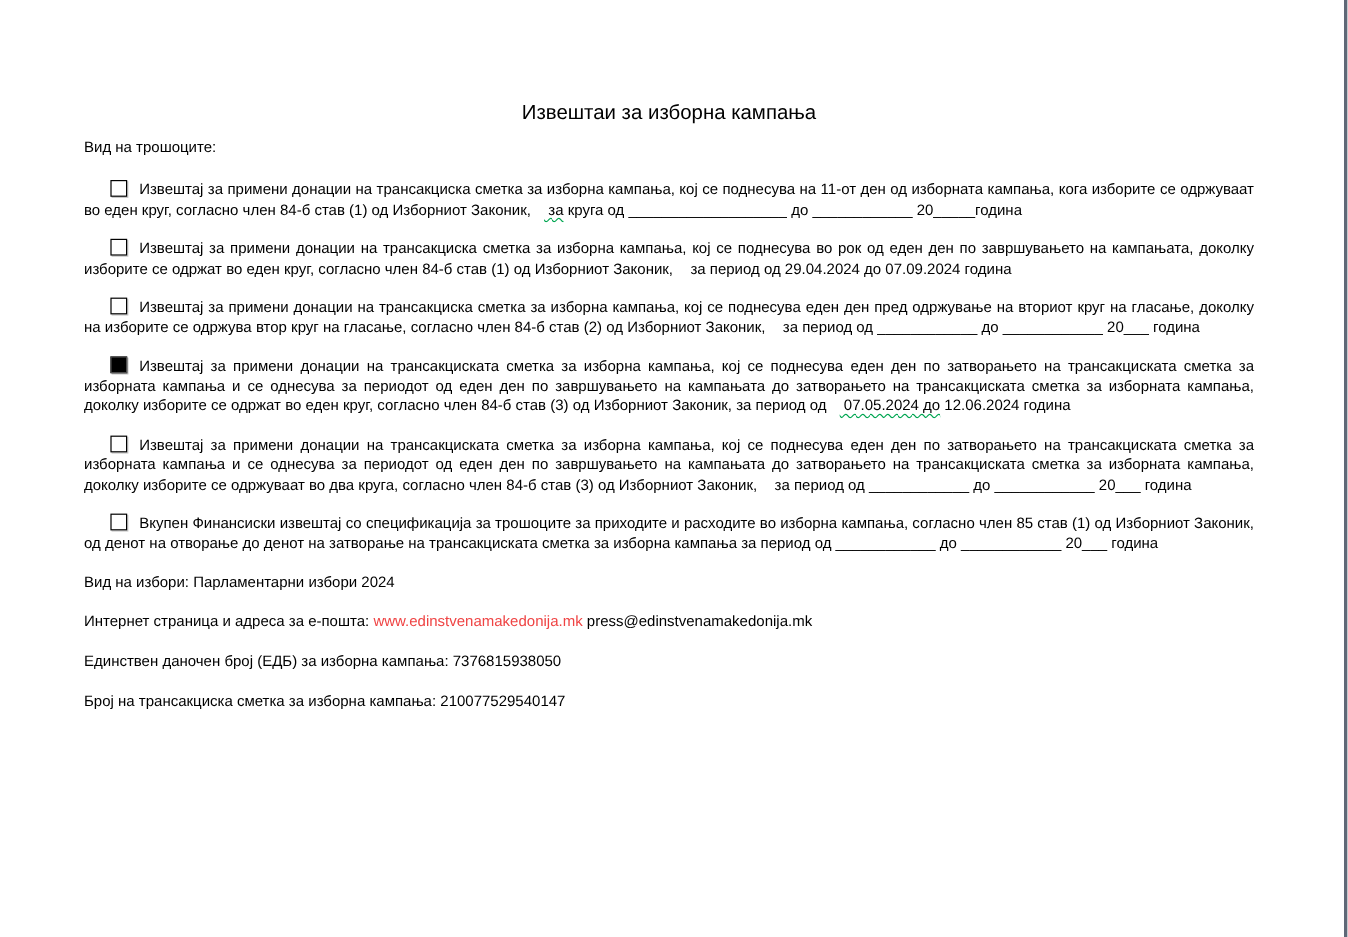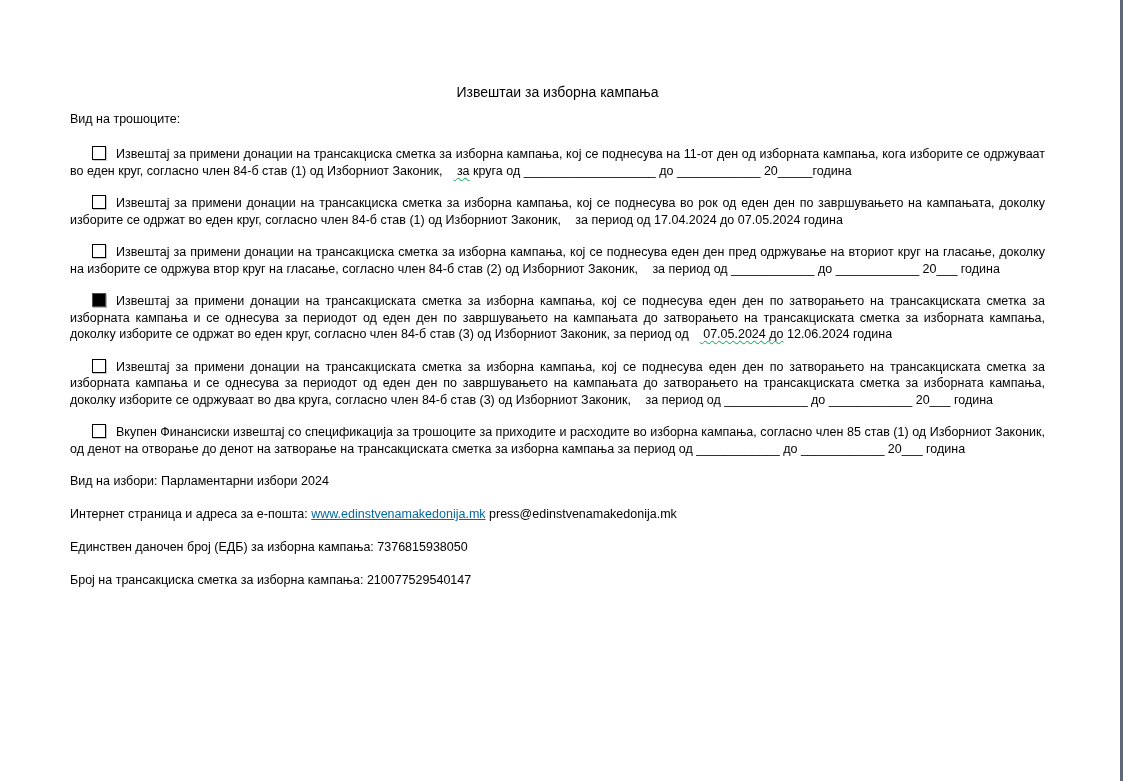--- a/index.html
+++ b/index.html
@@ -9,21 +9,21 @@
     font-family:"Liberation Sans", sans-serif;
     font-size:12.5px; color:#000;
     position:relative; overflow:hidden;
   }
   .page-edge {
     position:absolute; top:0; right:0; width:3px; height:781px;
     background:#5f6877;
   }
   .doc { padding:84px 78px 0 70px; }
   .title {
-    text-align:center; font-size:14px; font-weight:normal;
+    text-align:center; font-size:17px; font-weight:normal;
     margin:0 0 12px 0;
   }
   .section-label { margin:0 0 20px 0; }
   .para {
     text-align:justify; text-align-last:left;
     line-height:16.5px; margin:0 0 16px 0;
   }
   .checkbox {
     display:inline-block; width:12px; height:12px;
     border:1px solid #000; background:#fff;
@@ -39,39 +39,39 @@
     text-decoration:underline;
     text-decoration-style:wavy;
     text-decoration-color:#00a550;
     text-decoration-thickness:1px;
     text-underline-offset:2px;
     text-decoration-skip-ink:none;
     margin-left:11px;
   }
   .details { margin-top:16px; }
   .field { line-height:16.5px; margin:0 0 16.5px 0; }
-  a.weblink { color:#0369a1; text-decoration:underline; cursor:pointer; }
+  a.weblink { color:#ef4444; cursor:pointer; }
 </style>
 </head>
 <body>
 
 <div class="page-edge"></div>
 
 <div class="doc">
 
   <div class="title">Извештаи за изборна кампања</div>
 
   <div class="section-label">Вид на трошоците:</div>
 
   <div class="para">
     <span class="checkbox"></span><span>Извештај за примени донации на трансакциска сметка за изборна кампања, кој се поднесува на 11-от ден од изборната кампања, кога изборите се одржуваат во еден круг, согласно член 84-б став (1) од Изборниот Законик,</span><span class="squiggle"> за</span><span> круга од ___________________ до ____________ 20_____година</span>
   </div>
 
   <div class="para">
-    <span class="checkbox"></span><span>Извештај за примени донации на трансакциска сметка за изборна кампања, кој се поднесува во рок од еден ден по завршувањето на кампањата, доколку изборите се одржат во еден круг, согласно член 84-б став (1) од Изборниот Законик,</span><span class="squiggle"></span><span> за период од 17.04.2024 до 07.05.2024 година</span>
+    <span class="checkbox"></span><span>Извештај за примени донации на трансакциска сметка за изборна кампања, кој се поднесува во рок од еден ден по завршувањето на кампањата, доколку изборите се одржат во еден круг, согласно член 84-б став (1) од Изборниот Законик,</span><span class="squiggle"></span><span> за период од 29.04.2024 до 07.09.2024 година</span>
   </div>
 
   <div class="para">
     <span class="checkbox"></span><span>Извештај за примени донации на трансакциска сметка за изборна кампања, кој се поднесува еден ден пред одржување на вториот круг на гласање, доколку на изборите се одржува втор круг на гласање, согласно член 84-б став (2) од Изборниот Законик,</span><span class="squiggle"></span><span> за период од ____________ до ____________ 20___ година</span>
   </div>
 
   <div class="para">
     <span class="checkbox checked"></span><span>Извештај за примени донации на трансакциската сметка за изборна кампања, кој се поднесува еден ден по затворањето на трансакциската сметка за изборната кампања и се однесува за периодот од еден ден по завршувањето на кампањата до затворањето на трансакциската сметка за изборната кампања, доколку изборите се одржат во еден круг, согласно член 84-б став (3) од Изборниот Законик, за период од</span><span class="squiggle"> 07.05.2024 до</span><span> 12.06.2024 година</span>
   </div>
 

